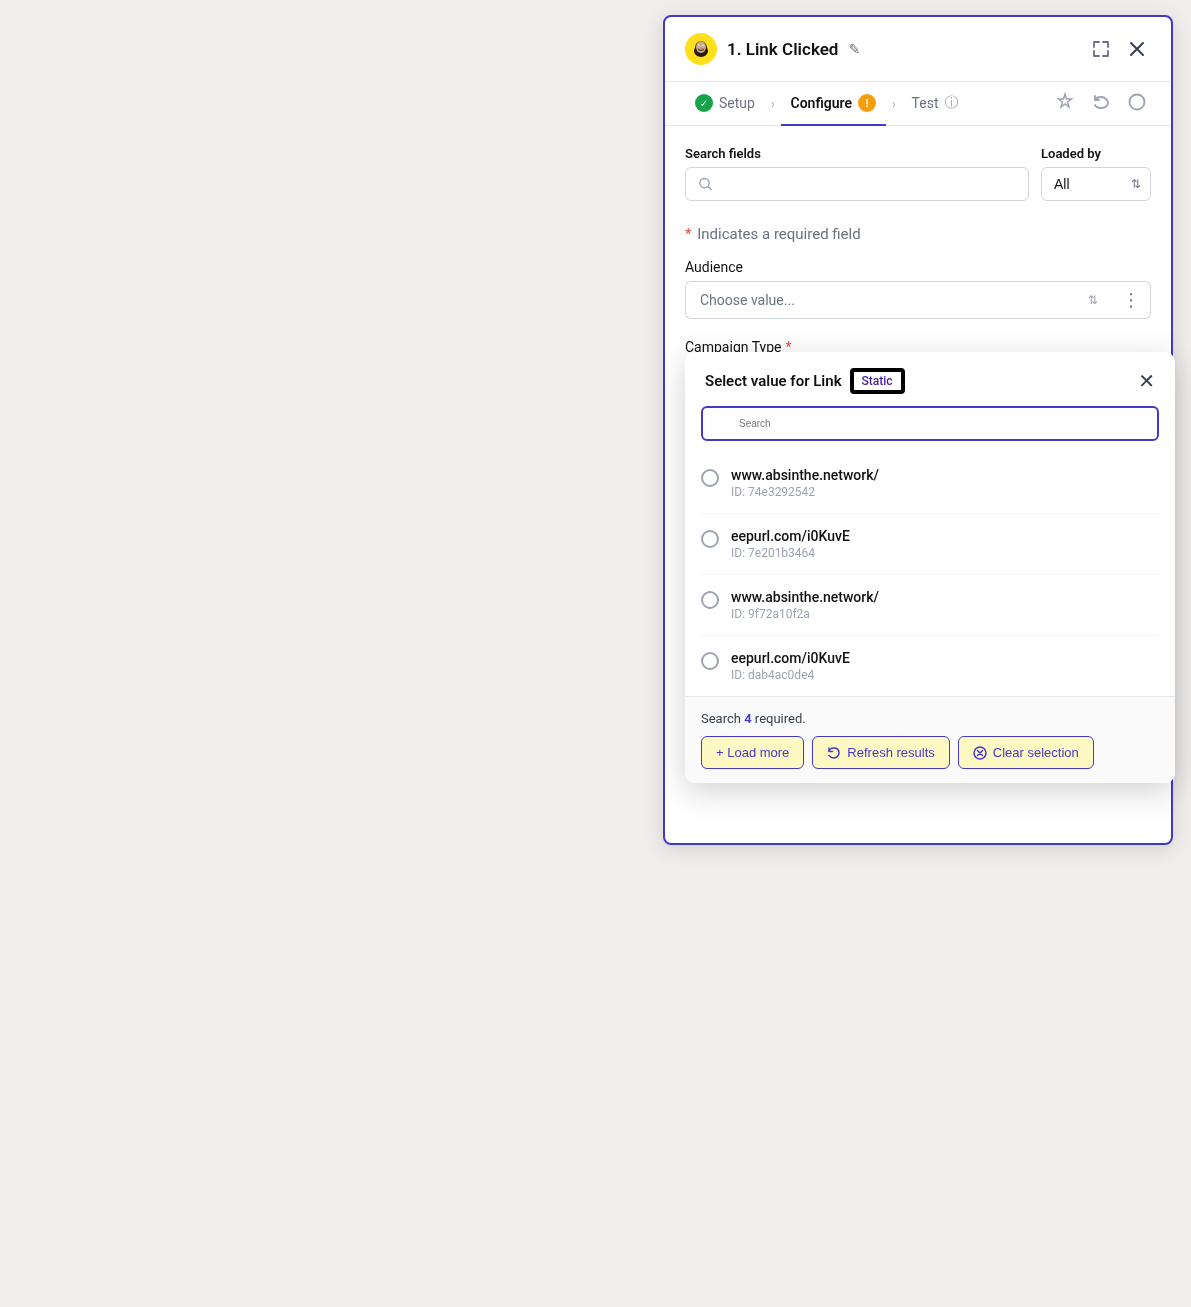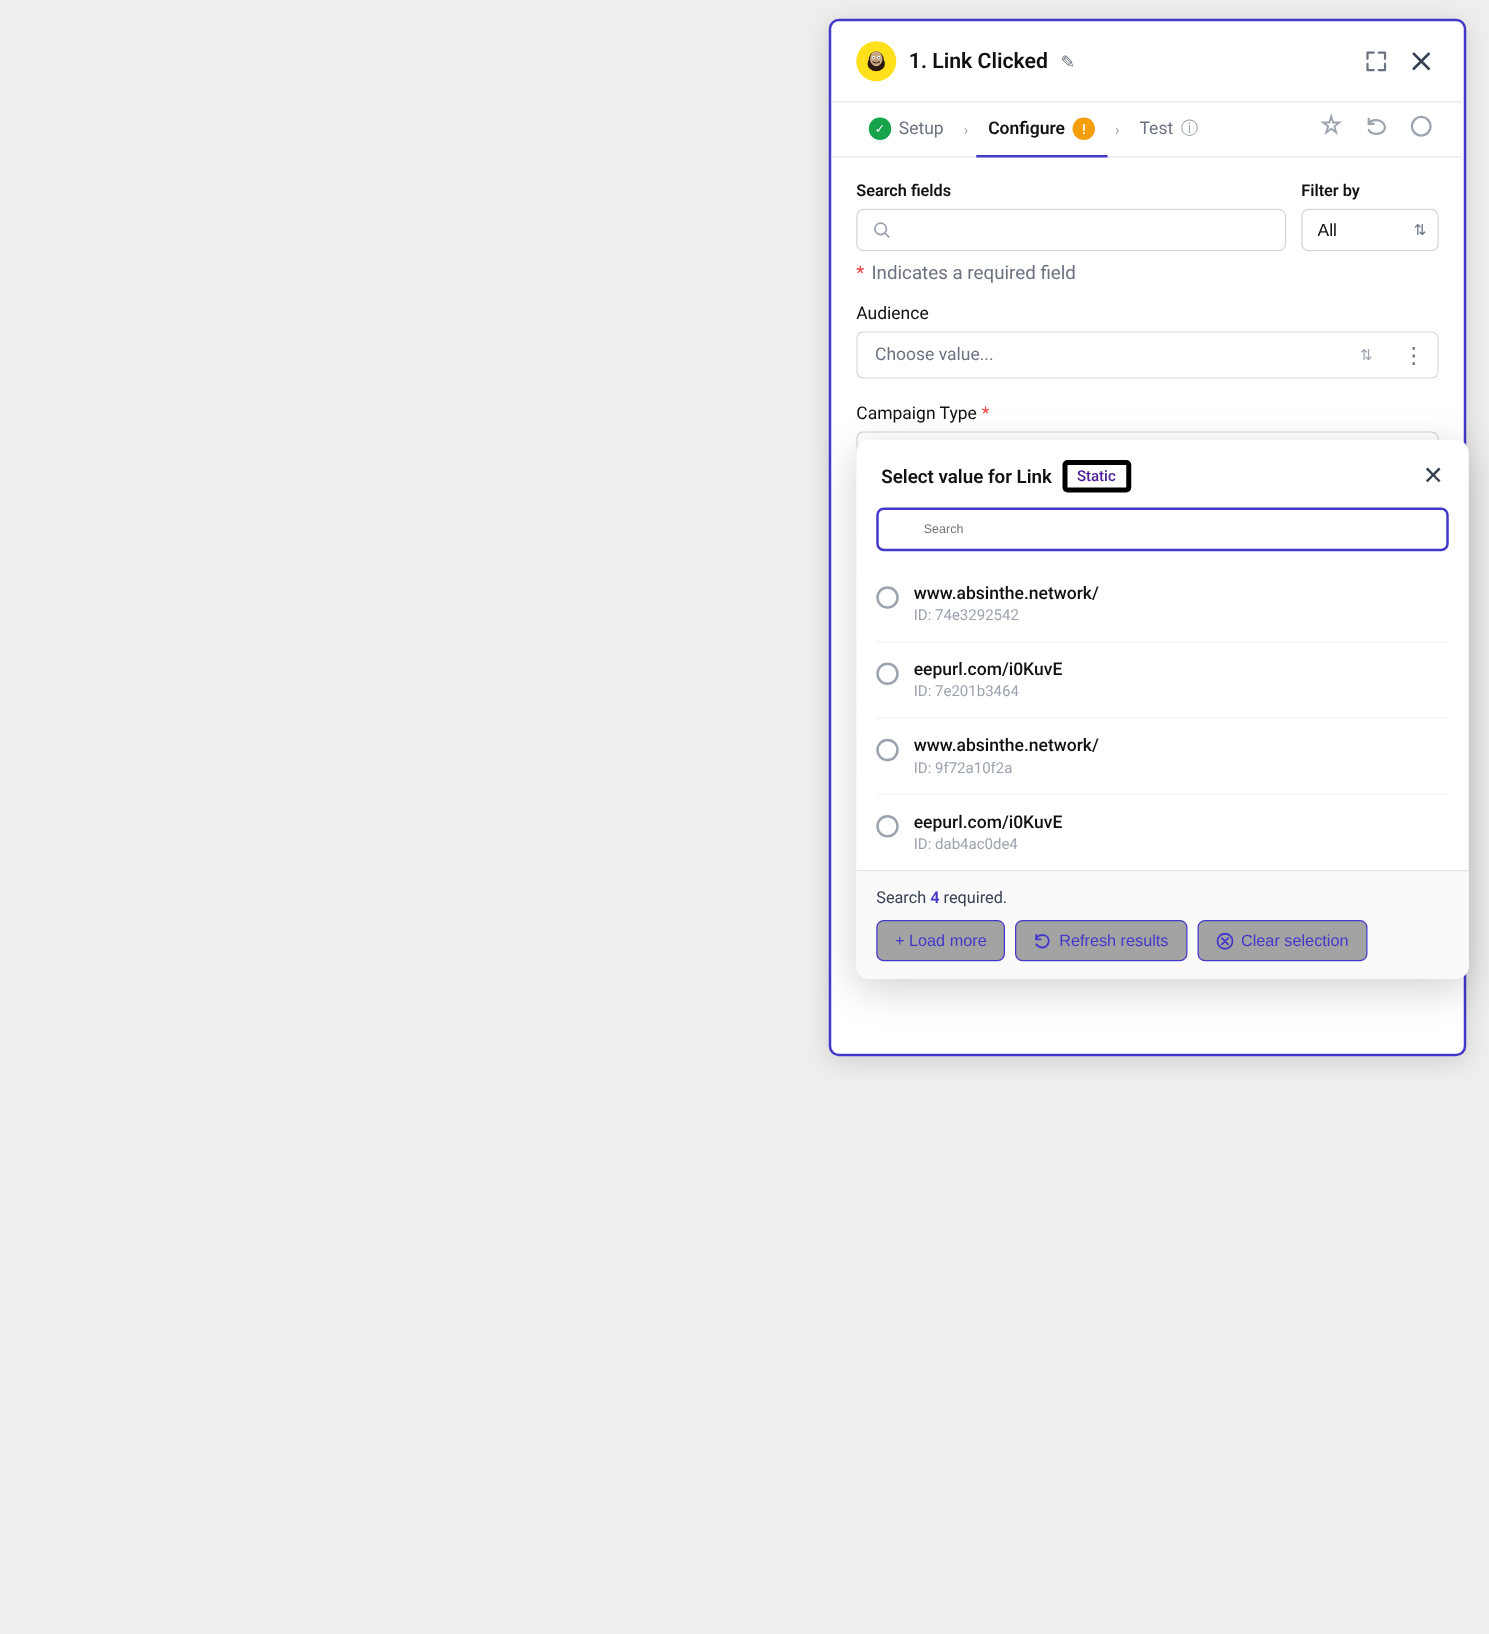--- a/index.html
+++ b/index.html
@@ -162,21 +162,21 @@
 
     
     .panel-content {
       padding: 20px;
     }
 
     
     .search-filter-row {
       display: flex;
       gap: 12px;
-      margin-bottom: 8px;
+      margin-bottom: 24px;
       justify-content: center;
     }
 
     .search-section {
       flex: 1;
     }
 
     .filter-section {
       width: 110px;
     }
@@ -449,21 +449,21 @@
     }
 
     .footer-actions {
       display: flex;
       gap: 8px;
     }
 
     .footer-btn {
       border: 1px solid #4338ca;
       border-radius: 6px;
-      background: #a3a3a3;
+      background: #fef9c3;
       color: #4338ca;
       font-size: 13px;
       font-weight: 500;
       padding: 8px 14px;
       cursor: pointer;
       display: flex;
       align-items: center;
       gap: 6px;
     }
   </style>
@@ -549,21 +549,21 @@
         <span class="field-label">Search fields</span>
         <div class="search-input-wrap">
           <svg width="16" height="16" viewBox="0 0 16 16" fill="none">
             <circle cx="7" cy="7" r="5" stroke="#9ca3af" stroke-width="1.5"></circle>
             <path d="M11 11L14 14" stroke="#9ca3af" stroke-width="1.5" stroke-linecap="round"></path>
           </svg>
           <input type="text" placeholder="" style="">
         </div>
       </div>
       <div class="filter-section">
-        <span class="field-label">Filter by</span>
+        <span class="field-label">Loaded by</span>
         <div class="filter-select-wrap">
           <select>
             <option>All</option>
           </select>
         </div>
       </div>
     </div>
 
     <div class="required-note">
       <span class="required-star">*</span>

